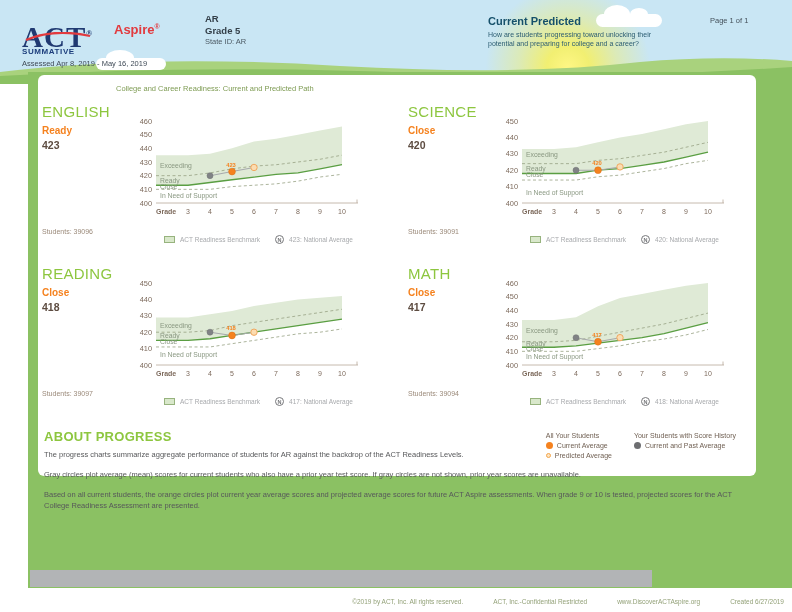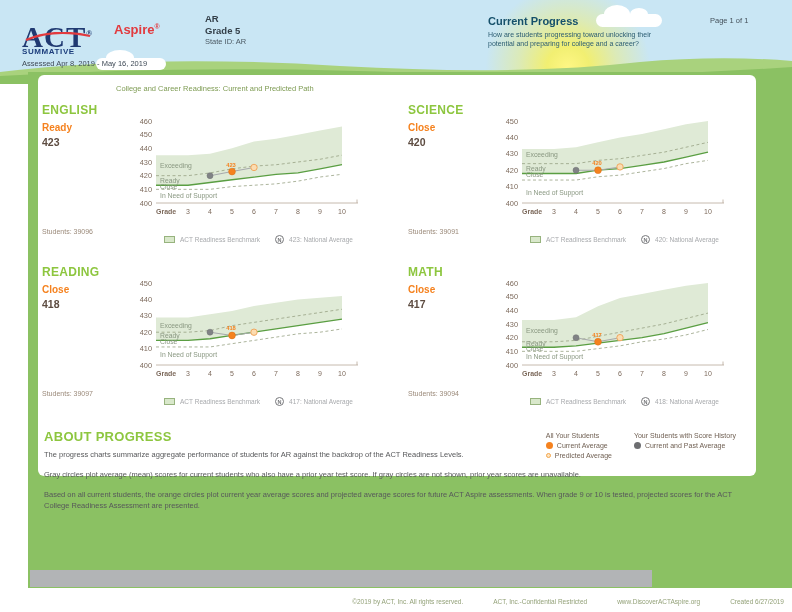--- a/index.html
+++ b/index.html
@@ -39,21 +39,21 @@
   .cp-title { font-size:11px; font-weight:bold; color:#15506a; margin-bottom:3px; }
   .cp-q { font-size:7px; color:#2c5d72; line-height:1.35; }
   .page-label { left:710px; top:16px; font-size:7.5px; color:#44505a; }
 
   
   .card { position:absolute; left:38px; top:75px; width:718px; height:401px; background:#ffffff; border-radius:6px; }
   .report-title { position:absolute; left:78px; top:9px; font-size:7.5px; color:#7f9c54; }
   .panels { display:grid; grid-template-columns:1fr 1fr; gap:6px 26px; padding:26px 8px 0 4px; }
   .panel { display:flex; height:156px; }
   .panel-left { width:78px; display:flex; flex-direction:column; padding-top:2px; }
-  .subject-title { font-size:12px; font-weight:bold; color:#8dc63f; letter-spacing:.3px; }
+  .subject-title { font-size:15px; font-weight:normal; color:#8dc63f; letter-spacing:.3px; }
   .level { font-size:10px; font-weight:bold; color:#f5821f; margin-top:5px; }
   .score { font-size:10.5px; font-weight:bold; color:#5d4c41; margin-top:3px; }
   .students { font-size:7px; color:#9b8а7a; color:#9b8a7a; margin-top:auto; margin-bottom:22px; }
   .panel-right { flex:1; display:flex; flex-direction:column; }
   .chart { width:252px; height:120px; margin-top:14px; }
   .chart-legend { display:flex; align-items:center; gap:5px; font-size:6.5px; color:#a7a9ac; margin:0 0 0 44px; }
   .swatch { width:11px; height:7px; background:#d9e8cb; border:1px solid #97b37e; display:inline-block; }
   .nat-icon { width:9px; height:9px; border-radius:50%; border:1.5px solid #77787b; color:#77787b; font-size:5.5px; font-weight:bold; display:inline-flex; align-items:center; justify-content:center; margin-left:10px; }
 
   
@@ -97,21 +97,21 @@
   <span class="aspire"><span>Aspire</span><sup>®</sup></span>
 </div>
 <div class="hdr summative">SUMMATIVE</div>
 <div class="hdr assessed">Assessed Apr 8, 2019 - May 16, 2019</div>
 <div class="hdr org-block">
   <div class="org-name">AR</div>
   <div class="org-grade">Grade 5</div>
   <div class="org-state">State ID: AR</div>
 </div>
 <div class="hdr cp-block">
-  <div class="cp-title">Current Progress</div>
+  <div class="cp-title">Current Predicted</div>
   <div class="cp-q">How are students progressing toward unlocking their potential and preparing for college and a career?</div>
 </div>
 <div class="hdr page-label">Page 1 of 1</div>
 
 <div class="card">
   <div class="report-title">College and Career Readiness: Current and Predicted Path</div>
 
   <div class="panels">
 
     <div class="panel">

